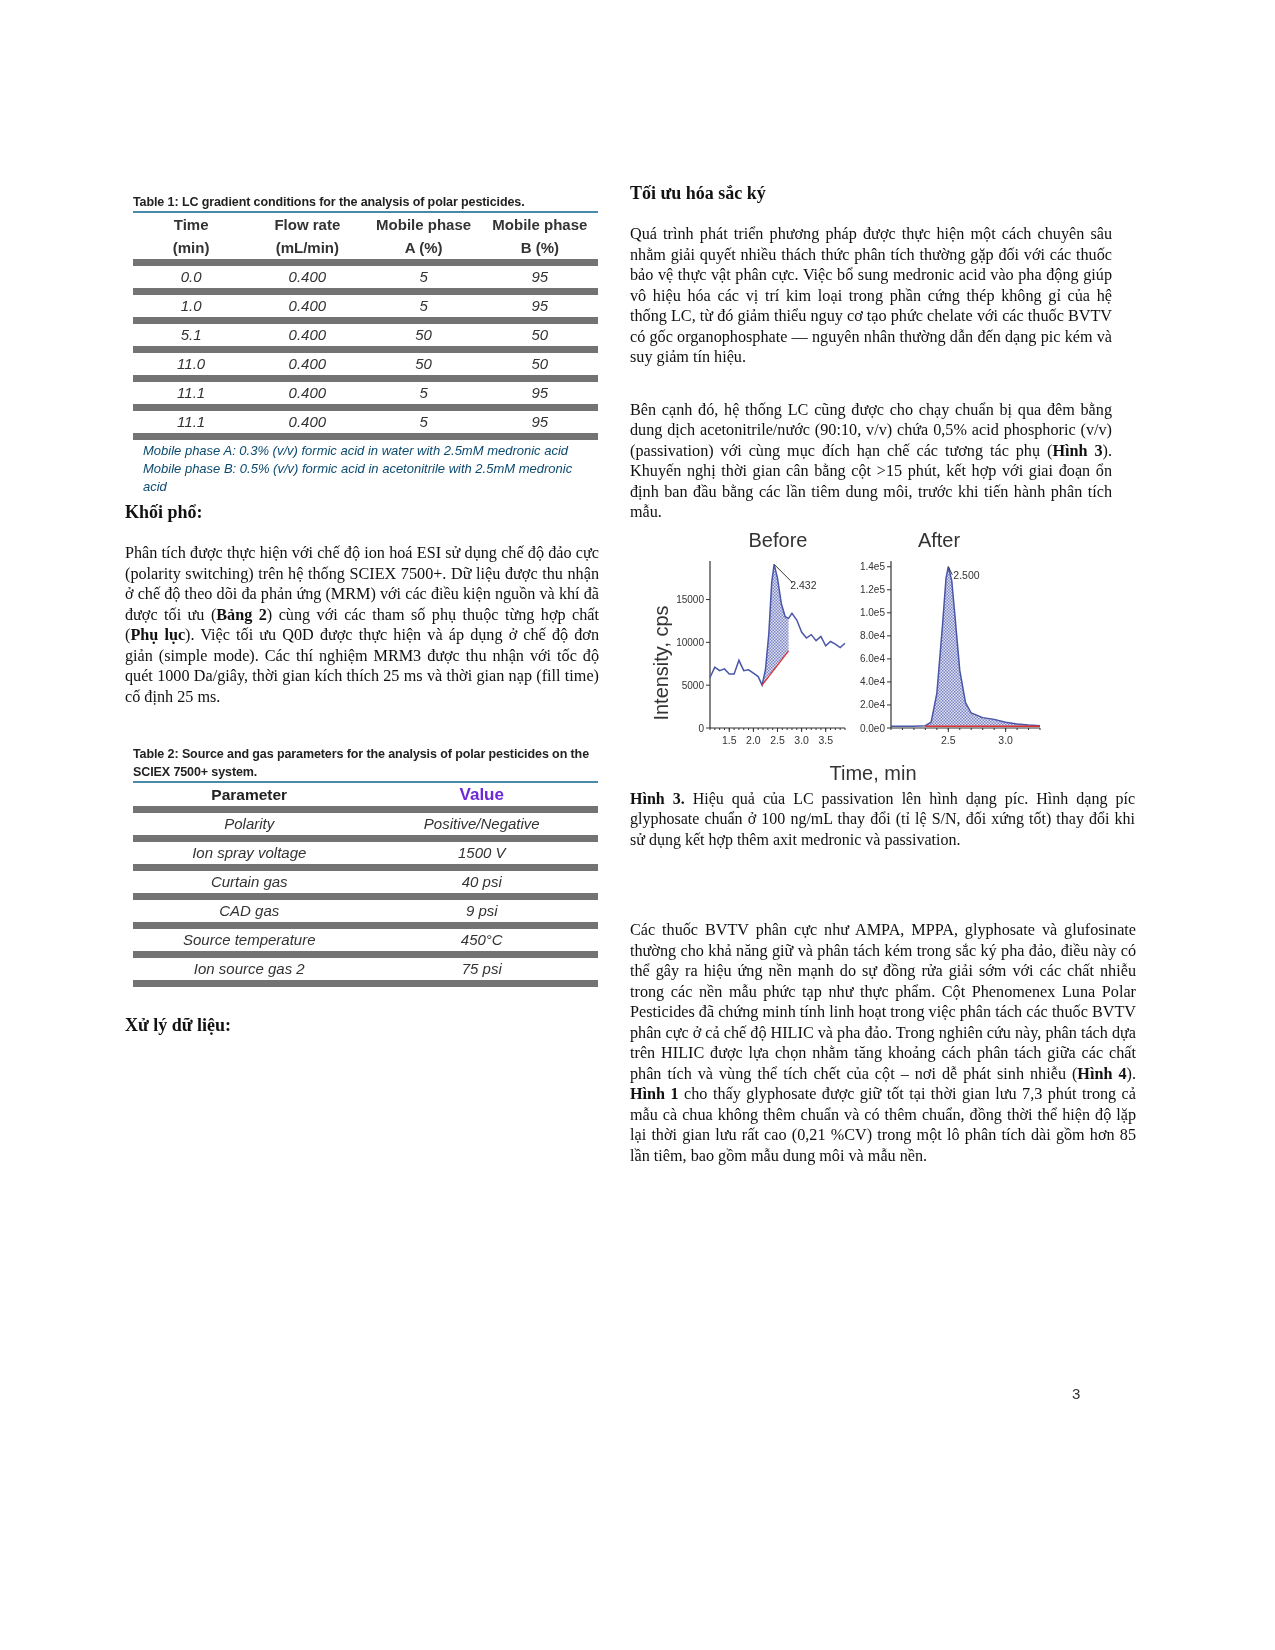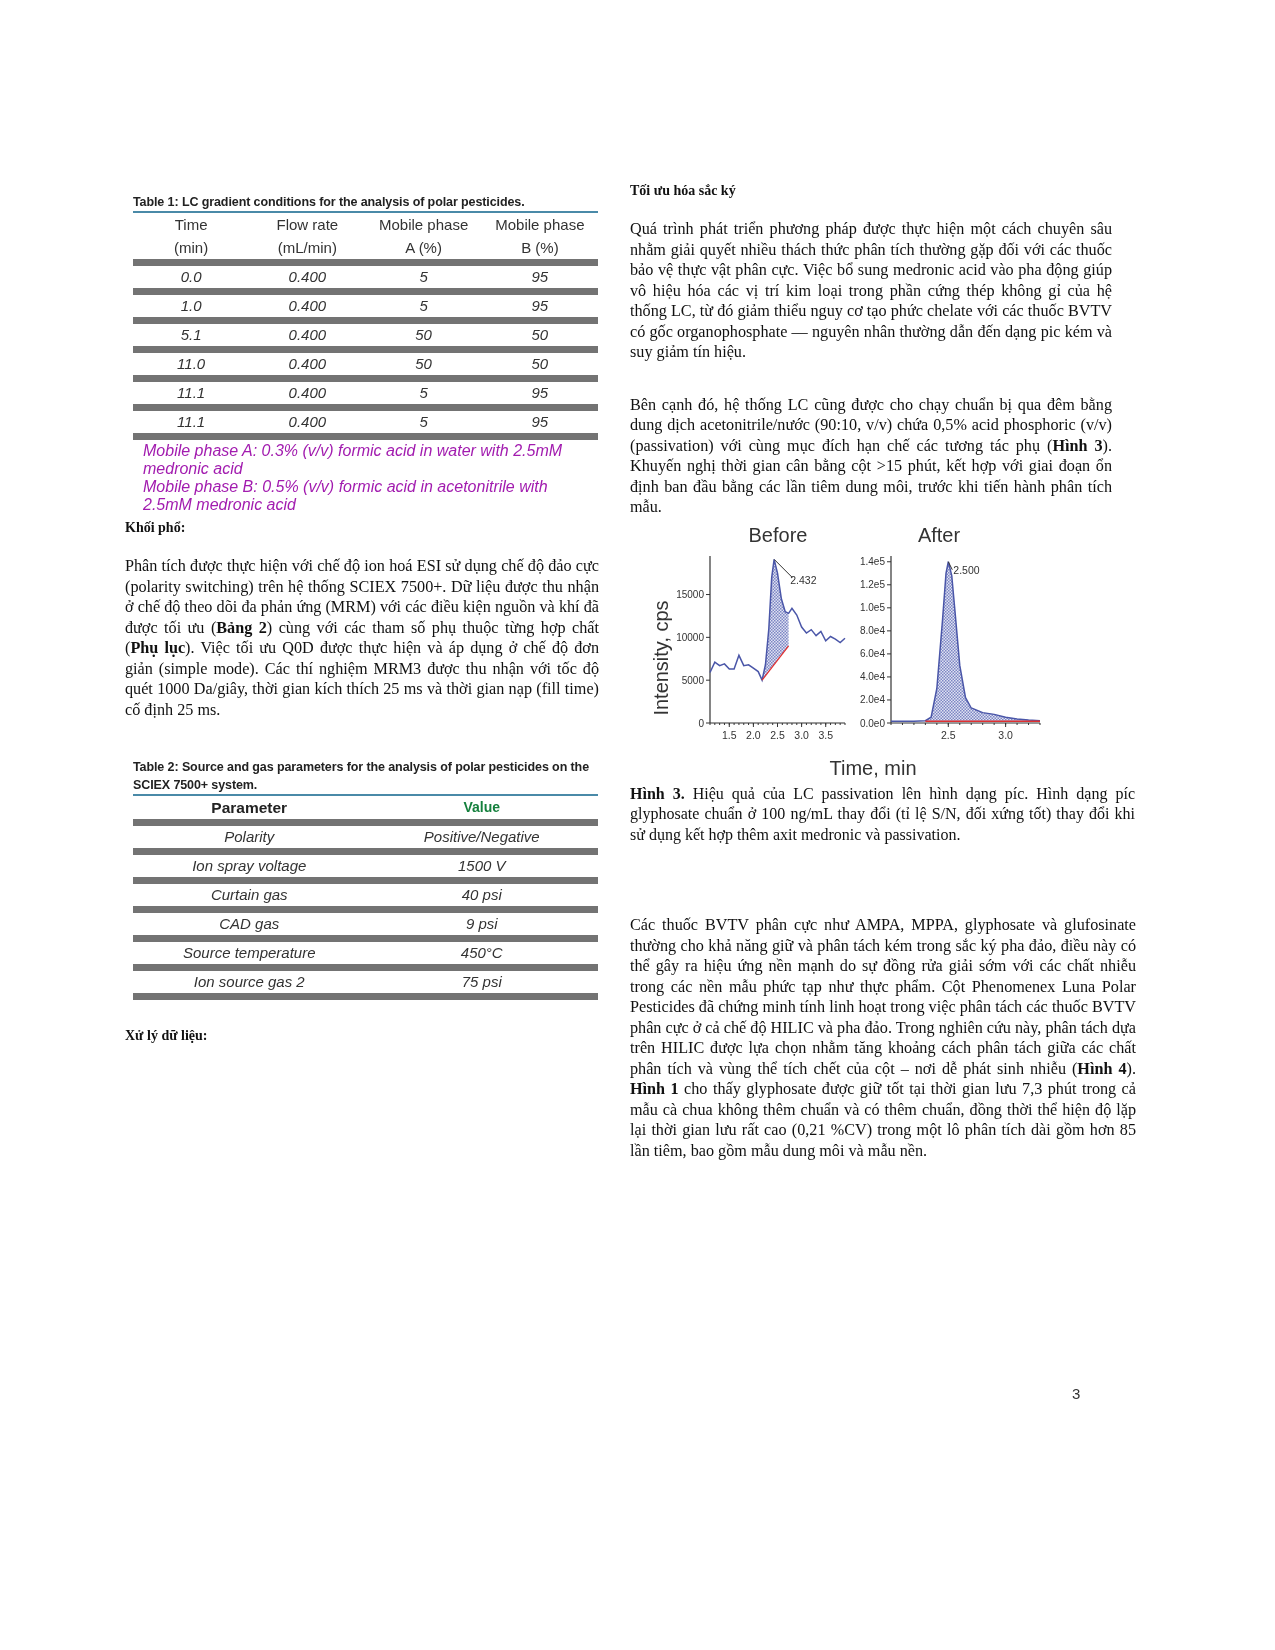--- a/index.html
+++ b/index.html
@@ -3,27 +3,27 @@
 <meta charset="utf-8">
 <style>
   html, body { margin:0; padding:0; background:#fff; }
   body { width:1275px; height:1650px; position:relative; overflow:hidden; color:#111; }
   .serif { font-family: "Liberation Serif", "DejaVu Serif", serif; }
   .sans { font-family: "Liberation Sans", "DejaVu Sans", sans-serif; }
   .col-left { position:absolute; left:133px; top:193px; width:465px; }
   .col-right { position:absolute; left:630px; top:183px; width:508px; }
   .tcap { font-size:12.5px; color:#222; font-weight:bold; letter-spacing:-0.1px; line-height:18px; }
   table.t { width:100%; border-collapse:collapse; font-size:15px; color:#333; }
-  table.t th { font-weight:normal; color:#333; padding:0; line-height:23px; }
+  table.t th { font-weight:bold; color:#333; padding:0; line-height:23px; }
   table.t td { text-align:center; padding:0; line-height:22px; height:22px;font-style:italic; }
   table.t tr { border-bottom:7px solid #737373; }
   table.t thead tr.first { border-top:2px solid #4a8aa8; }
   table.t thead tr.nob { border-bottom:none; }
-  .note { font-size:16px; font-style:italic; color:#a21caf; padding-left:10px; line-height:18px; margin-top:2px; }
-  h3 { margin:0; font-size:14px; font-weight:bold; }
+  .note { font-size:13px; font-style:italic; color:#0c4a6e; padding-left:10px; line-height:18px; margin-top:2px; }
+  h3 { margin:0; font-size:18px; font-weight:bold; }
   p.body { margin:0; font-size:16.2px; line-height:20.5px; text-align:justify; }
   .fig { position:relative; width:500px; height:262px; }
   .cap { font-size:16px; line-height:20.5px; text-align:justify; margin:0; }
   .pagenum { position:absolute; left:1072px; top:1385px; font-size:15px; color:#333; }
 </style>
 </head>
 <body>
 
 <div class="col-left">
 
@@ -89,21 +89,21 @@
 
   <p class="body serif" style="margin-top:20px; margin-left:-8px; width:474px;">
     <span>Phân tích được thực hiện với chế độ ion hoá ESI sử dụng chế độ đảo cực (polarity switching) trên hệ thống SCIEX 7500+. Dữ liệu được thu nhận ở chế độ theo dõi đa phản ứng (MRM) với các điều kiện nguồn và khí đã được tối ưu (</span><b>Bảng 2</b><span>) cùng với các tham số phụ thuộc từng hợp chất (</span><b>Phụ lục</b><span>). Việc tối ưu Q0D được thực hiện và áp dụng ở chế độ đơn giản (simple mode). Các thí nghiệm MRM3 được thu nhận với tốc độ quét 1000 Da/giây, thời gian kích thích 25 ms và thời gian nạp (fill time) cố định 25 ms.</span>
   </p>
 
   <div class="tcap sans" style="margin-top:38px;">Table 2: Source and gas parameters for the analysis of polar pesticides on the SCIEX 7500+ system.</div>
   <table class="t sans">
     <thead>
       <tr class="first">
         <th style="width:50%; font-weight:bold; color:#222; font-size:15.5px;">Parameter</th>
-        <th style="width:50%; font-weight:bold; color:#15803d; font-size:14px;">Value</th>
+        <th style="width:50%; font-weight:bold; color:#6d28d9; font-size:17px;">Value</th>
       </tr>
     </thead>
     <tbody>
       <tr>
           <td>Polarity</td>
           <td>Positive/Negative</td>
         </tr>
       <tr>
           <td>Ion spray voltage</td>
           <td>1500 V</td>

